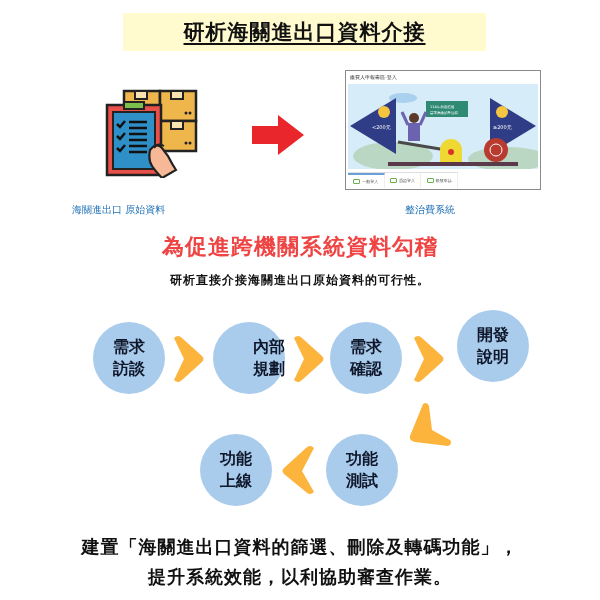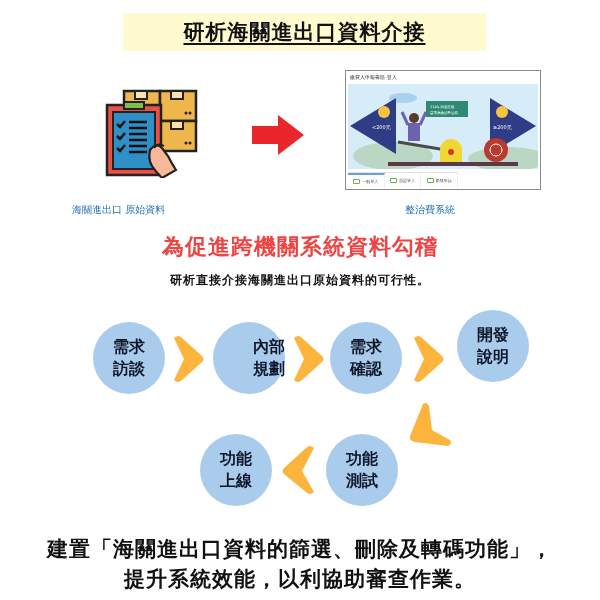--- a/index.html
+++ b/index.html
@@ -57,21 +57,21 @@
     .step {
       position: absolute; width: 72px; height: 72px; border-radius: 50%;
       background: #a9cbec;
       display: flex; flex-direction: column; align-items: center; justify-content: center;
       font-size: 16px; font-weight: bold; color: #0f172a; line-height: 22px;
     }
     .chev { position: absolute; }
 
     .footer-line {
       position: absolute; left: 0; width: 600px; text-align: center;
-      font-size: 21px; font-weight: bold; color: #111; letter-spacing: 1px;
+      font-size: 18px; font-weight: bold; color: #111; letter-spacing: 1px;
     }
     .footer-1 { top: 535px; }
     .footer-2 { top: 565px; }
   </style>
 </head>
 <body>
 
 <div class="title-box">
   <span class="title-text">研析海關進出口資料介接</span>
 </div>

